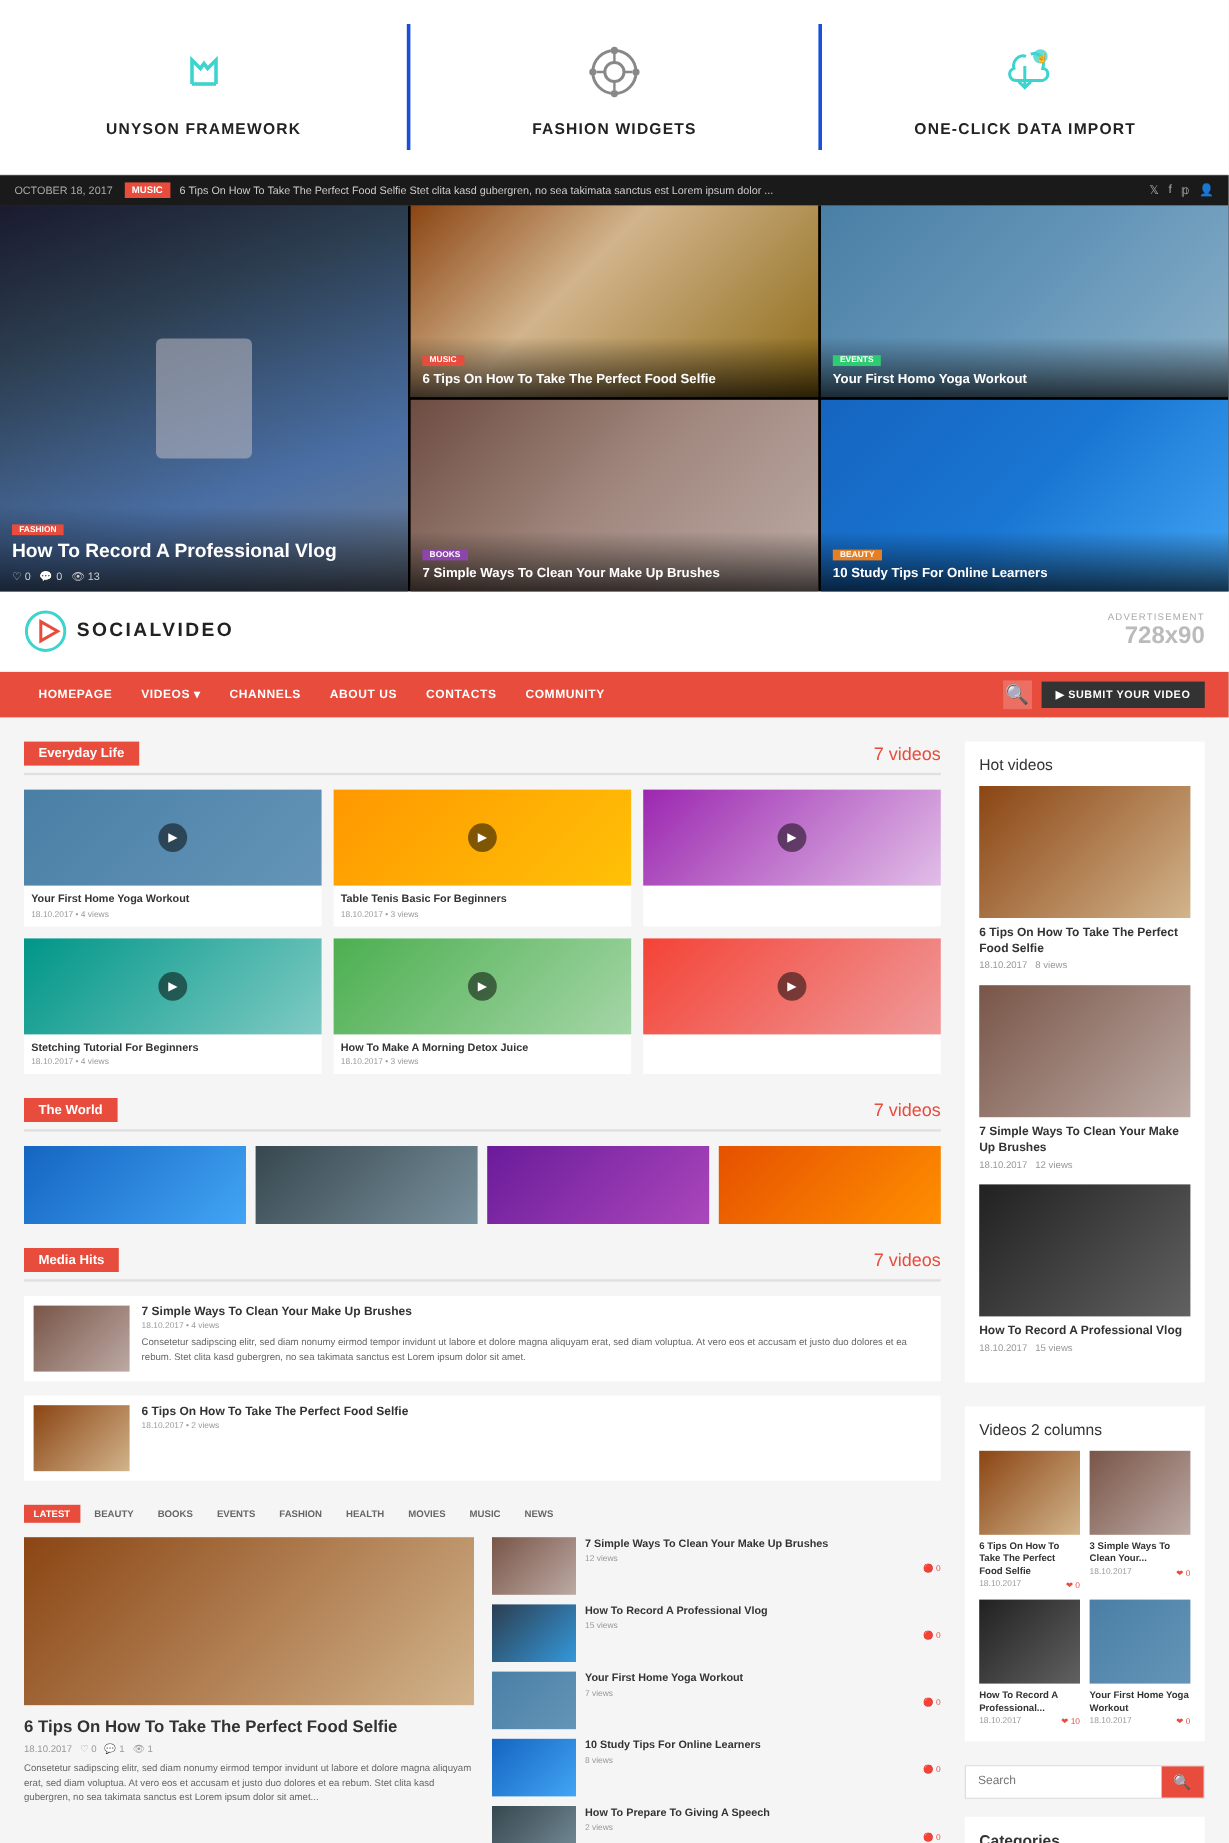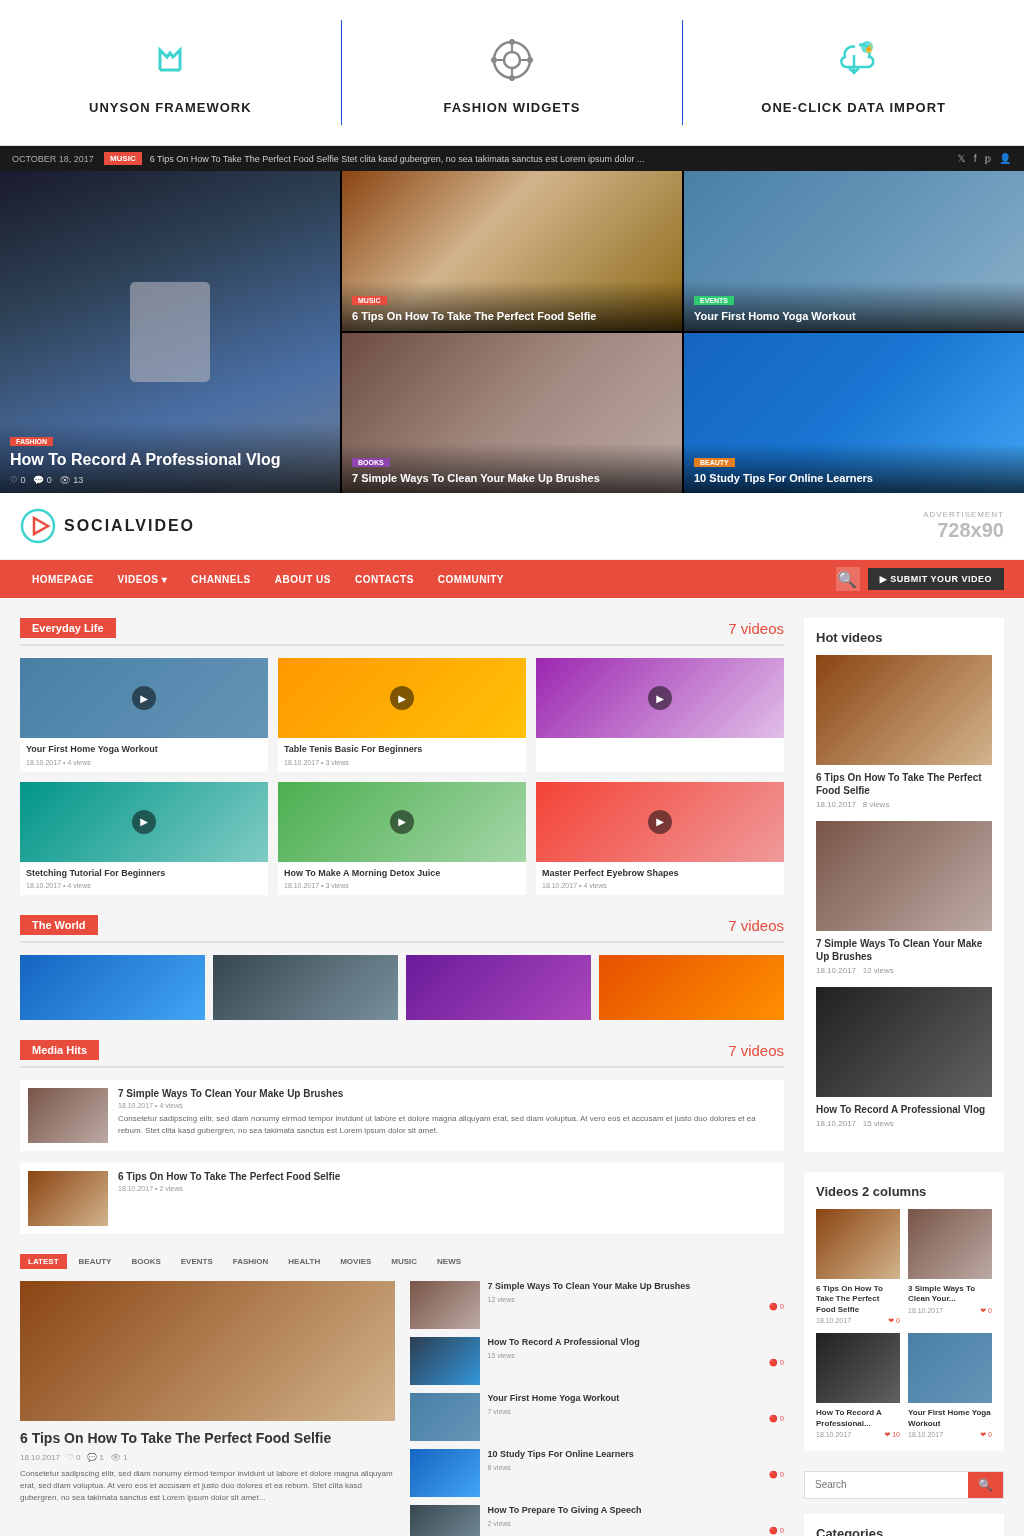--- a/index.html
+++ b/index.html
@@ -10,21 +10,21 @@
       display: flex;
       background: #fff;
       border-bottom: 1px solid #e0e0e0;
       padding: 20px 0;
     }
     .feature-item {
       flex: 1;
       display: flex;
       flex-direction: column;
       align-items: center;
-      border-right: 1px solid #1d4ed8;
+      border-right: 3px solid #1d4ed8;
       padding: 10px 20px;
     }
     .feature-item:last-child { border-right: none; }
     .feature-icon {
       width: 60px;
       height: 60px;
       margin-bottom: 10px;
       display: flex;
       align-items: center;
       justify-content: center;
@@ -316,21 +316,21 @@
       background-size: cover;
       background-position: center;
     }
     .latest-list-text { flex: 1; }
     .latest-list-title { font-size: 9px; font-weight: bold; color: #333; margin-bottom: 3px; line-height: 1.3; }
     .latest-list-meta { font-size: 7px; color: #999; }
     .latest-list-count { font-size: 7px; color: #e74c3c; text-align: right; }
 
     
     .sidebar-section { margin-bottom: 20px; background: #fff; padding: 12px; }
-    .sidebar-title { font-size: 13px; font-weight: bold; color: #333; margin-bottom: 10px; }
+    .sidebar-title { font-size: 13px; font-weight: normal; color: #333; margin-bottom: 10px; }
     .hot-video-item { margin-bottom: 12px; }
     .hot-thumb {
       width: 100%;
       height: 110px;
       background: #ccc;
       background-size: cover;
       background-position: center;
       margin-bottom: 6px;
     }
     .hot-title { font-size: 10px; font-weight: bold; color: #333; margin-bottom: 3px; line-height: 1.3; }
@@ -582,24 +582,20 @@
         <div class="video-info">
           <div class="video-title">How To Make A Morning Detox Juice</div>
           <div class="video-meta"><span>18.10.2017</span> • <span>3 views</span></div>
         </div>
       </div>
       <div class="video-card">
         <div class="video-thumb">
           <div style="width:100%;height:100%;background:linear-gradient(135deg,#f44336,#ef9a9a);"></div>
           <div class="play-icon">▶</div>
         </div>
-        <div class="video-info">
-          <div class="video-title">Master Perfect Eyebrow Shapes</div>
-          <div class="video-meta"><span>18.10.2017</span> • <span>4 views</span></div>
-        </div>
       </div>
     </div>
 
     <div class="section-header">
       <span class="section-title">The World</span>
       <span class="section-count">7 videos</span>
     </div>
     <div class="video-grid-4">
       <div>
         <div class="video-thumb-sm" style="background:linear-gradient(135deg,#1565c0,#42a5f5);"></div>

